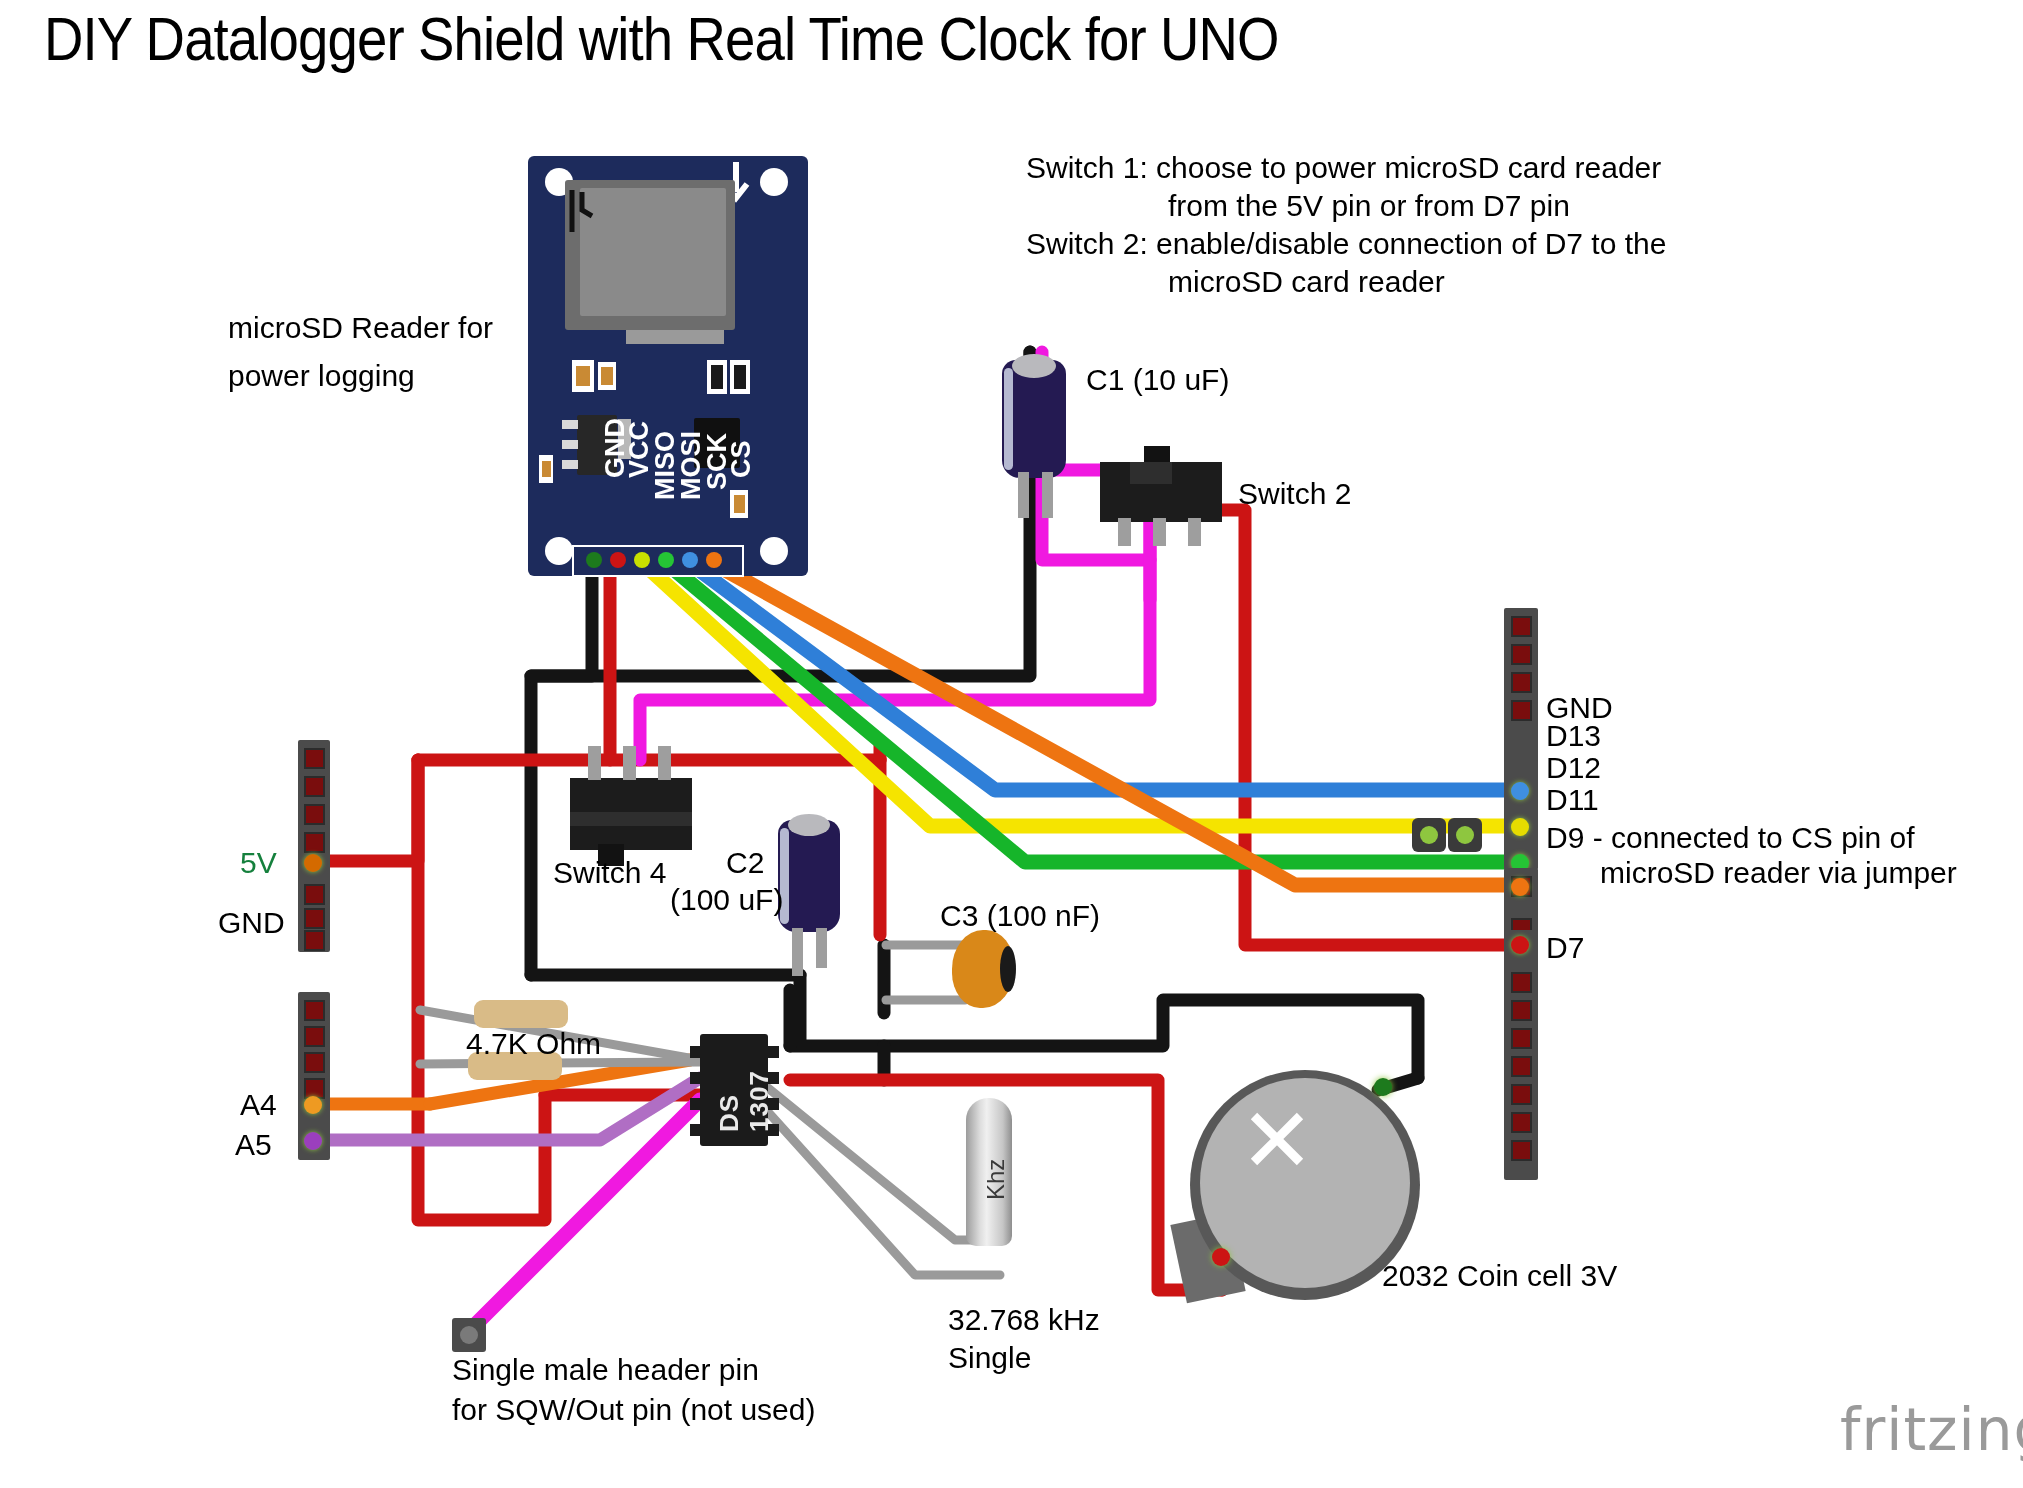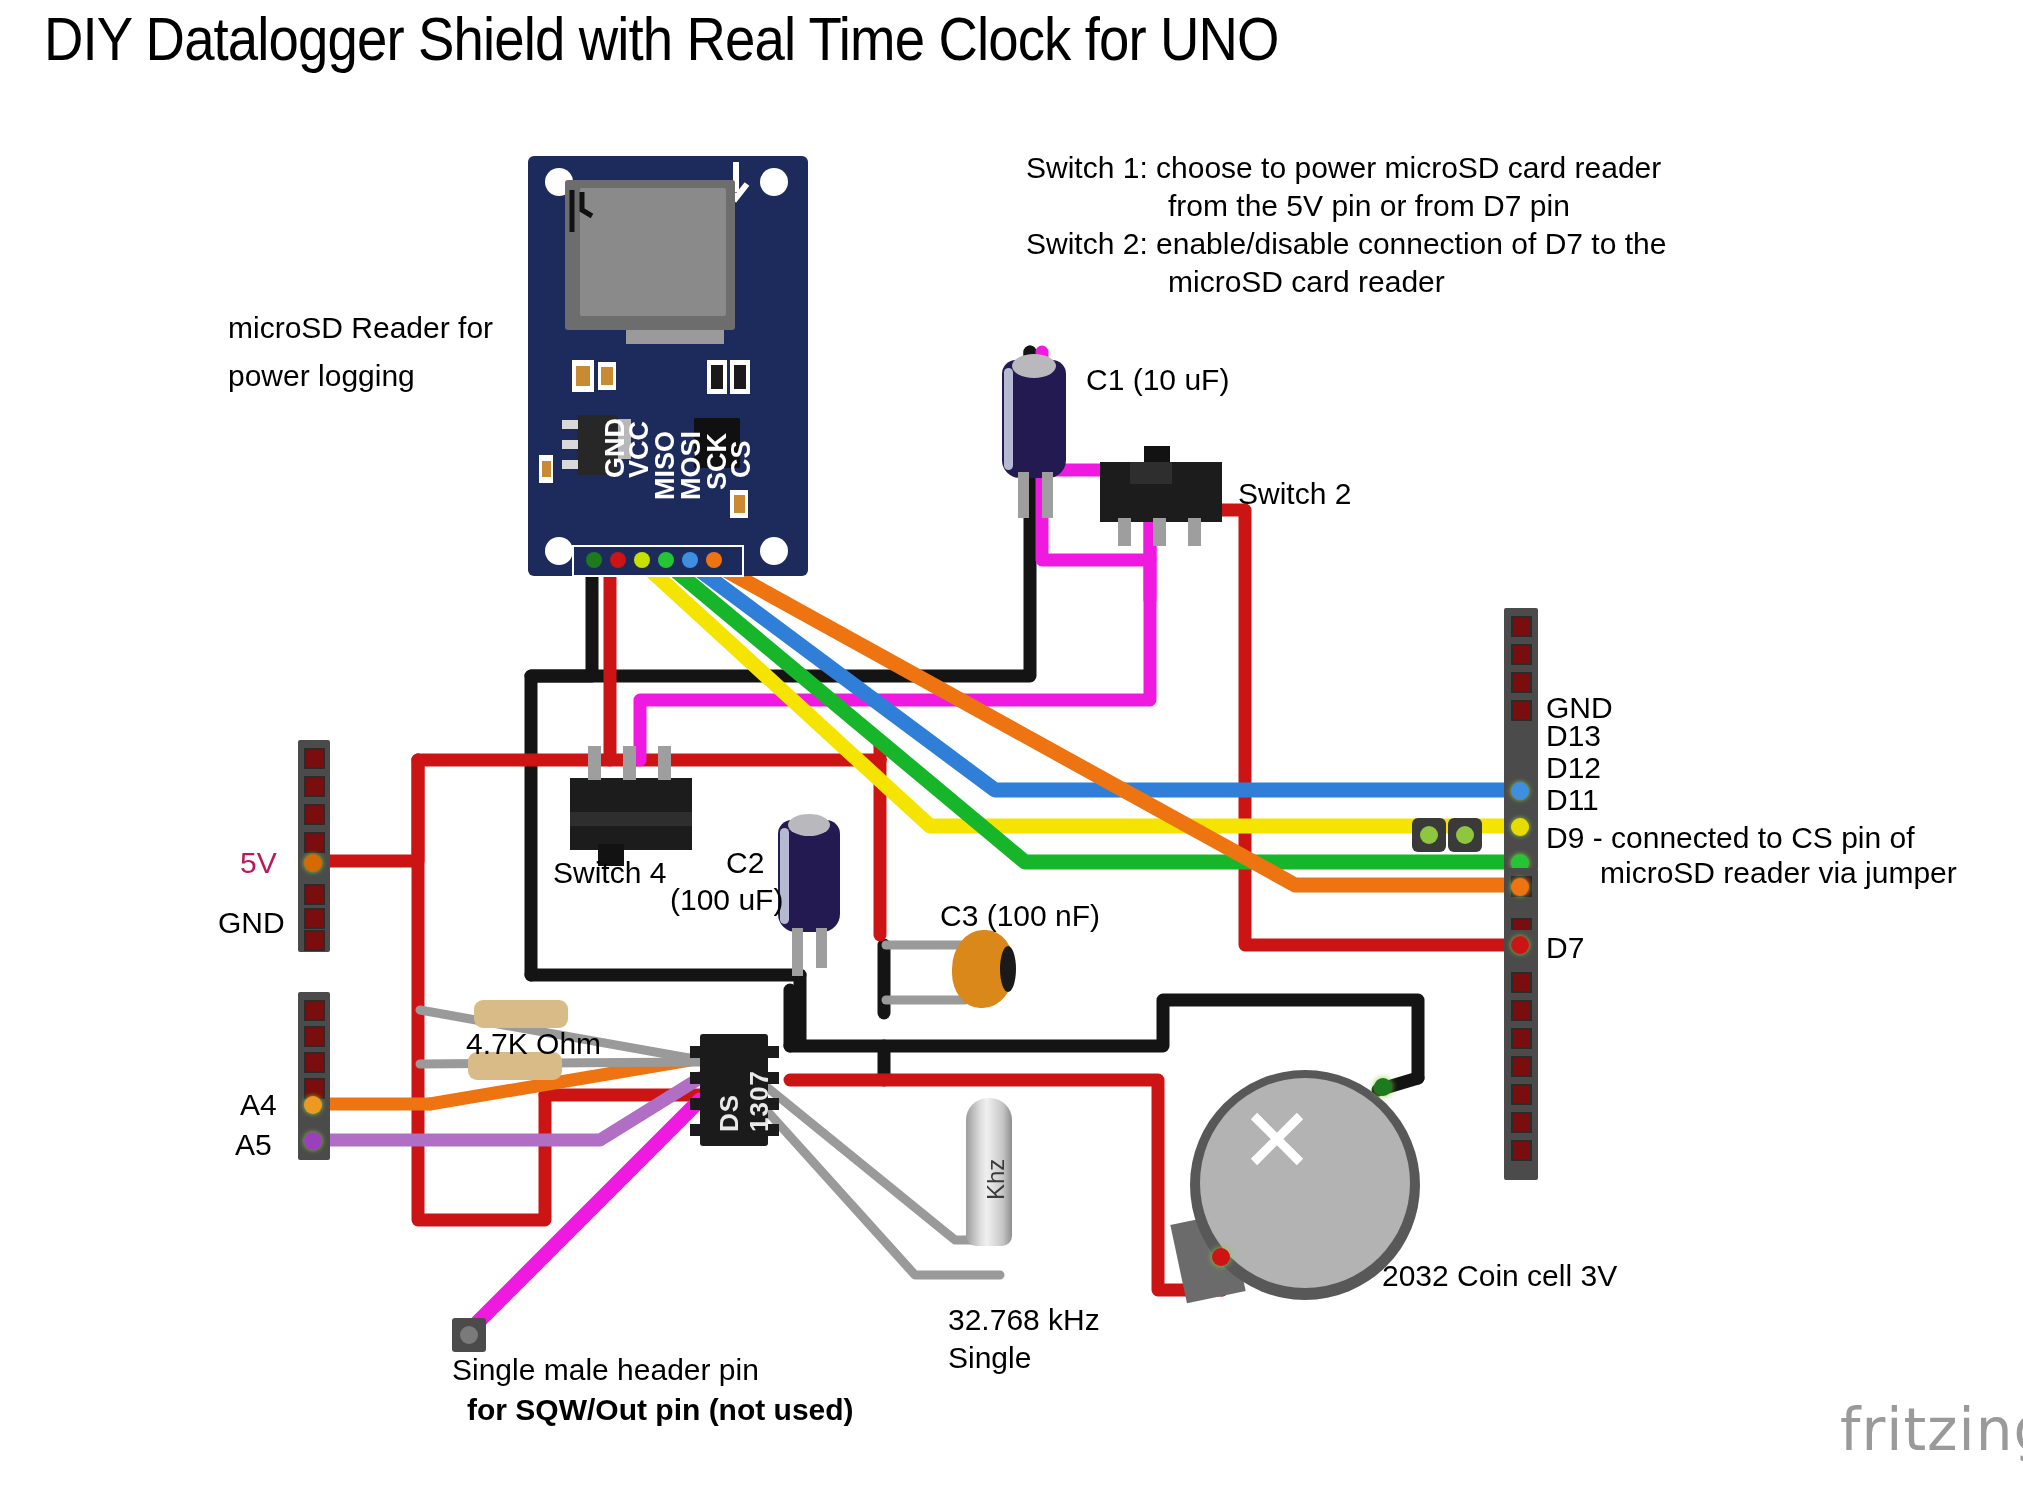--- a/index.html
+++ b/index.html
@@ -4,21 +4,21 @@
 <style>
   html,body{margin:0;padding:0;background:#fff;}
   body{width:2023px;height:1488px;position:relative;overflow:hidden;
        font-family:"Liberation Sans","DejaVu Sans",sans-serif;color:#000;}
   #stage{position:absolute;left:0;top:0;width:2023px;height:1488px;}
   svg#wires{position:absolute;left:0;top:0;width:2023px;height:1488px;}
   .lbl{position:absolute;white-space:pre;line-height:1.18;}
   .title{font-size:62px;letter-spacing:-1px;font-family:"Liberation Sans Narrow","Liberation Sans",sans-serif;
          transform:scaleX(.88);transform-origin:left top;}
   .note{font-size:30px;}
-  .red{color:#be185d;}
+  .red{color:#15803d;}
   .fritz{position:absolute;font-size:58px;color:#9a9a9a;letter-spacing:1px;
          font-family:"DejaVu Sans",sans-serif;}
   .pcb{position:absolute;background:#1d2b5c;border-radius:6px;}
   .hdr{position:absolute;background:#4b4b4b;border-radius:2px;}
   .hdrpin{position:absolute;width:17px;height:17px;background:#7a0d0d;border:2px solid #2b2b2b;}
   .sw{position:absolute;}
   .swbody{position:absolute;background:#1c1c1c;}
   .swbody2{position:absolute;background:#2e2e2e;}
   .swlever{position:absolute;background:#121212;}
   .swleg{position:absolute;background:#9e9e9e;width:13px;}
@@ -341,21 +341,21 @@
   <svg style="position:absolute;left:1248px;top:1110px;" width="58" height="58">
     <path d="M6,6 L52,52 M52,6 L6,52" stroke="#ffffff" stroke-width="9" fill="none"></path>
   </svg>
   <div style="position:absolute;left:1374px;top:1078px;width:18px;height:18px;border-radius:50%;background:#1d7a1d;box-shadow:0 0 6px #8ec63f;"></div>
   <div style="position:absolute;left:1212px;top:1248px;width:18px;height:18px;border-radius:50%;background:#cc1414;box-shadow:0 0 6px #8ec63f;"></div>
   <div class="lbl note" style="left:1382px;top:1258px;">2032 Coin cell 3V</div>
 
   <div class="sglpin" style="left:452px;top:1318px;width:34px;height:34px;"></div>
   <div style="position:absolute;left:460px;top:1326px;width:18px;height:18px;border-radius:50%;background:#7a7a7a;"></div>
   <div class="lbl note" style="left:452px;top:1352px;">Single male header pin</div>
-  <div class="lbl note" style="left:467px;top:1392px;font-weight:bold;">for SQW/Out pin (not used)</div>
+  <div class="lbl note" style="left:452px;top:1392px;">for SQW/Out pin (not used)</div>
 
   <div class="lbl note" style="left:228px;top:310px;">microSD Reader for</div>
   <div class="lbl note" style="left:228px;top:358px;">power logging</div>
 
   <div class="lbl note" style="left:1026px;top:150px;">Switch 1: choose to power microSD card reader</div>
   <div class="lbl note" style="left:1168px;top:188px;">from the 5V pin or from D7 pin</div>
   <div class="lbl note" style="left:1026px;top:226px;">Switch 2: enable/disable connection of D7 to the</div>
   <div class="lbl note" style="left:1168px;top:264px;">microSD card reader</div>
 
   <div class="fritz" style="left:1840px;top:1396px;">fritzing</div>

